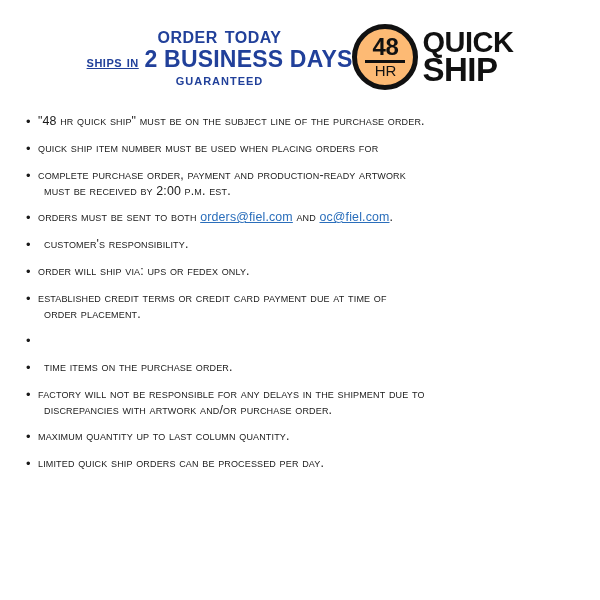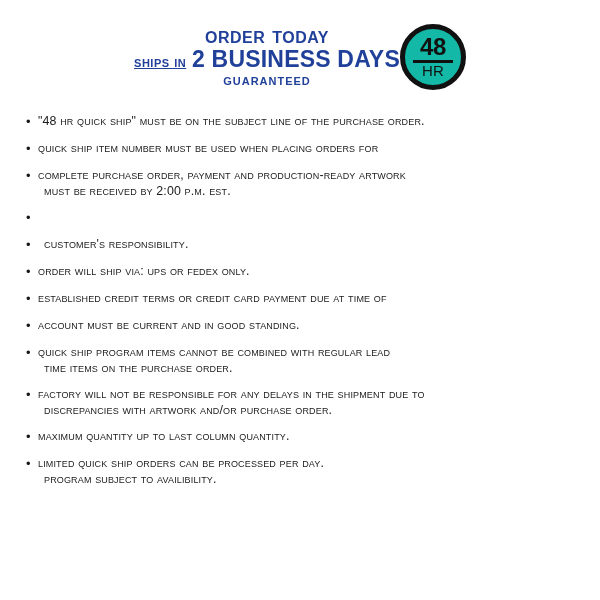--- a/index.html
+++ b/index.html
@@ -81,21 +81,21 @@
   .badge {
     width: 66px;
     height: 66px;
     border-radius: 50%;
     border: 5px solid #111111;
     display: flex;
     flex-direction: column;
     align-items: center;
     justify-content: center;
     box-sizing: border-box;
-    background: #14b8a6;
+    background: #fdba74;
     position: relative;
   }
   .badge-top {
     font-size: 24px;
     font-weight: bold;
     line-height: 0.95;
     color: #111111;
     letter-spacing: -0.5px;
   }
   .badge-rule {
@@ -179,20 +179,24 @@
         </div>
         <div class="promo-line3">GUARANTEED</div>
       </div>
 
       <div class="logo">
         <div class="badge">
           <div class="badge-top">48</div>
           <div class="badge-rule"></div>
           <div class="badge-bottom">HR</div>
         </div>
+        <div class="logo-words">
+          <div class="logo-quick">QUICK</div>
+          <div class="logo-ship">SHIP</div>
+        </div>
       </div>
 
     </div>
   </div>
 
   <div class="terms">
 
     <div class="term">
       <span class="bullet">•</span>
       <span class="term-text">
@@ -210,54 +214,54 @@
     <div class="term">
       <span class="bullet">•</span>
       <span class="term-text">
         <span>Complete purchase order, payment and production-ready artwork</span>
         <span class="ln2">must be received by 2:00 P.M. EST.</span>
       </span>
     </div>
 
     <div class="term">
       <span class="bullet">•</span>
+      <span class="term-text">
+        <span>Orders must be sent to both </span><a class="email" href="#">orders@fiel.com</a><span> and </span><a class="email" href="#">oc@fiel.com</a><span>.</span>
+      </span>
     </div>
 
     <div class="term">
       <span class="bullet">•</span>
       <span class="term-text">
         <span class="ln2">customer's responsibility.</span>
       </span>
     </div>
 
     <div class="term">
       <span class="bullet">•</span>
       <span class="term-text">
         <span>Order will ship via: UPS or FEDEX only.</span>
       </span>
     </div>
 
     <div class="term">
       <span class="bullet">•</span>
       <span class="term-text">
         <span>Established credit terms or credit card payment due at time of</span>
-      </span>
-    </div>
-
-    <div class="term">
-      <span class="bullet">•</span>
-      <span class="term-text">
-        <span>Account must be current and in good standing.</span>
-      </span>
-    </div>
-
-    <div class="term">
-      <span class="bullet">•</span>
-      <span class="term-text">
-        <span>Quick ship program items cannot be combined with regular lead</span>
+        <span class="ln2">order placement.</span>
+      </span>
+    </div>
+
+    <div class="term">
+      <span class="bullet">•</span>
+    </div>
+
+    <div class="term">
+      <span class="bullet">•</span>
+      <span class="term-text">
         <span class="ln2">time items on the purchase order.</span>
       </span>
     </div>
 
     <div class="term">
       <span class="bullet">•</span>
       <span class="term-text">
         <span>Factory will not be responsible for any delays in the shipment due to</span>
         <span class="ln2">discrepancies with artwork and/or purchase order.</span>
       </span>
@@ -267,18 +271,17 @@
       <span class="bullet">•</span>
       <span class="term-text">
         <span>Maximum quantity up to last column quantity.</span>
       </span>
     </div>
 
     <div class="term">
       <span class="bullet">•</span>
       <span class="term-text">
         <span>Limited Quick Ship orders can be processed per day.</span>
-        <span class="ln2">Program subject to availibility.</span>
       </span>
     </div>
 
   </div>
 </div>
 
 </body></html>

